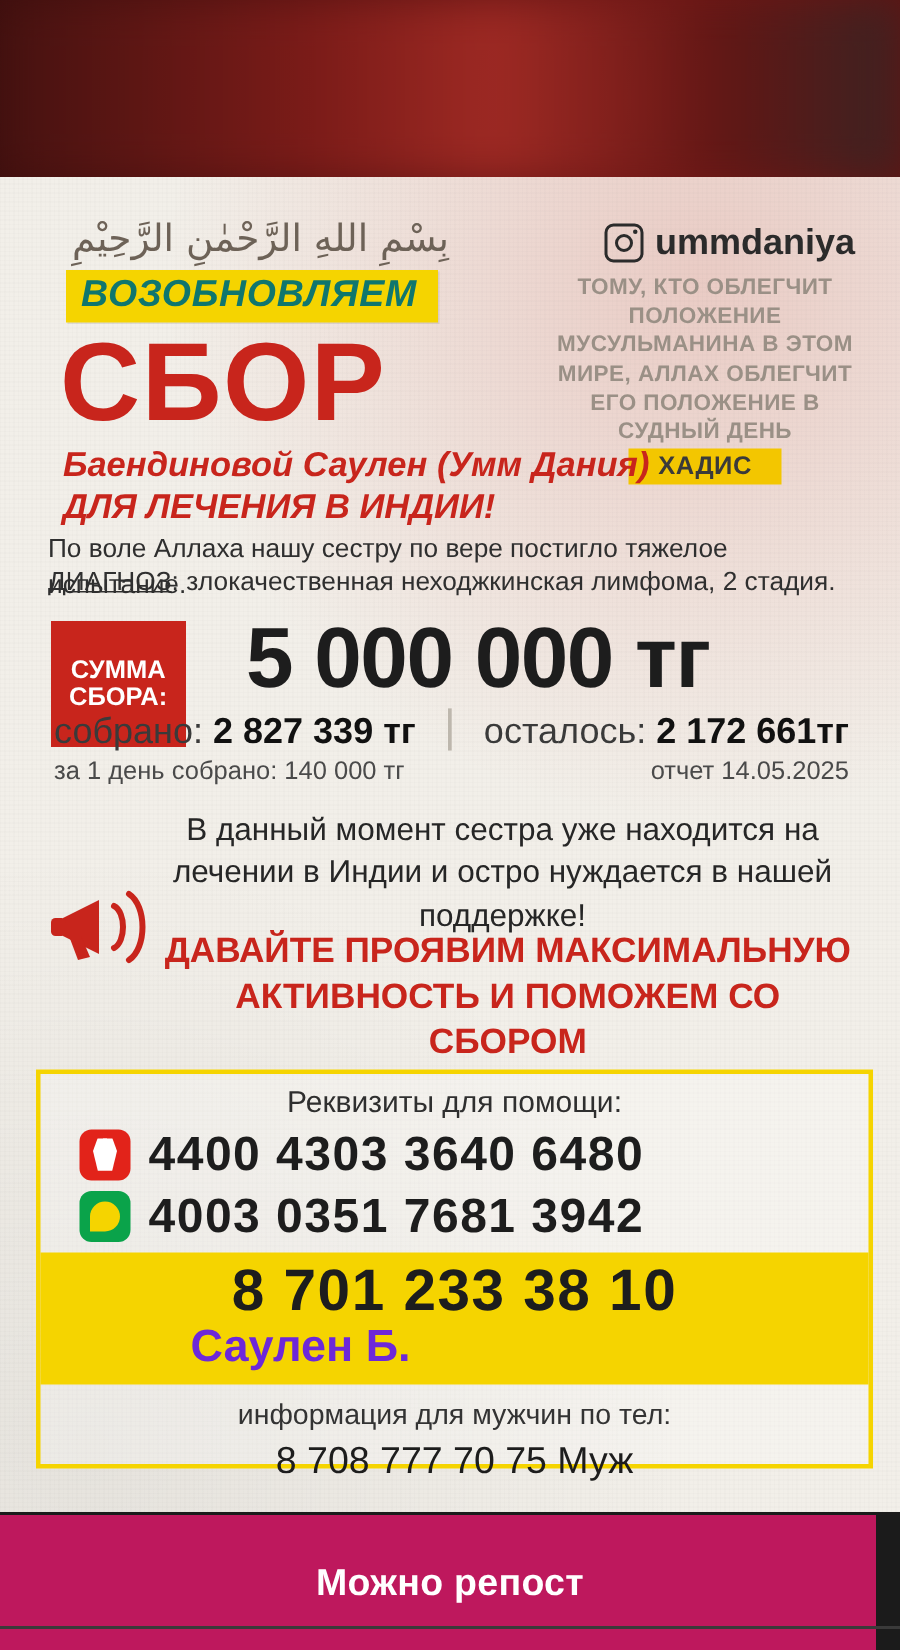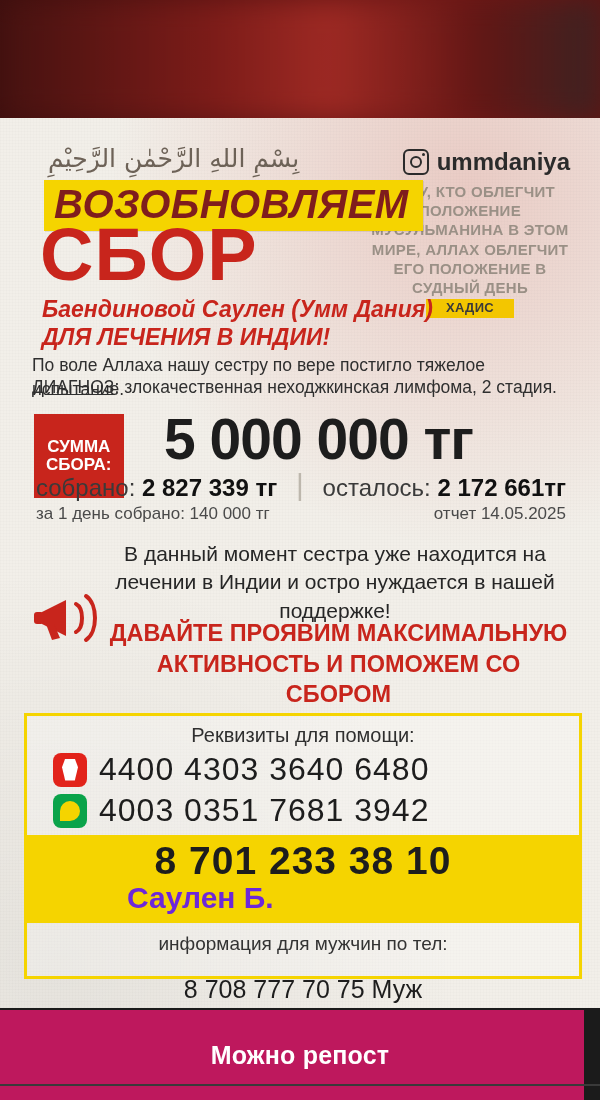--- a/index.html
+++ b/index.html
@@ -78,27 +78,27 @@
   .ig-name{font-size:24px;font-weight:bold;color:#2b2b2b;}
 
   .hadith{
     position:absolute;right:30px;top:64px;width:200px;
     text-align:center;color:#9a9086;
     font-size:15px;line-height:1.28;font-weight:bold;
     letter-spacing:.3px;
   }
   .hadith-tag{
     display:inline-block;background:#f3c600;color:#3a3a3a;
-    padding:1px 20px;font-size:13px;font-weight:bold;margin-top:2px;
+    padding:1px 20px;font-size:17px;font-weight:bold;margin-top:2px;
   }
 
   .vozob{
     position:absolute;left:44px;top:62px;
-    background:#f5d400;color:#7f1d1d;
-    font-size:40px;font-weight:bold;font-style:italic;
+    background:#f5d400;color:#0f766e;
+    font-size:25px;font-weight:bold;font-style:italic;
     padding:2px 14px 4px 10px;letter-spacing:.5px;
     text-transform:uppercase;
     box-shadow:1px 1px 0 rgba(0,0,0,.08);
   }
   .sbor{
     position:absolute;left:40px;top:100px;
     color:#c8251c;font-size:74px;font-weight:bold;
     letter-spacing:1px;line-height:1;
   }
   .name1{
@@ -180,37 +180,37 @@
     background:radial-gradient(circle at 50% 22%, #fff 0 5px, rgba(255,255,255,0) 5px),
                linear-gradient(#fff,#fff);
     clip-path:polygon(20% 0,80% 0,100% 40%,80% 100%,20% 100%,0 40%);
   }
   .halyk{background:#0aa34a;}
   .halyk:after{
     content:"";position:absolute;left:7px;top:7px;width:20px;height:20px;
     background:#f5d400;border-radius:50% 50% 50% 0;
   }
   .card-num{
-    color:#1d1d1d;font-size:32px;font-weight:normal;letter-spacing:1px;
+    color:#1d1d1d;font-size:32px;font-weight:bold;letter-spacing:1px;
     font-family:"Liberation Sans", sans-serif;
   }
   .phone-band{
     margin-top:6px;background:#f5d400;padding:4px 0 8px 0;
   }
   .phone-num{
     text-align:center;color:#1d1d1d;font-size:39px;font-weight:bold;letter-spacing:1px;
   }
   .phone-owner{
     margin-left:100px;color:#6d28d9;font-size:30px;font-weight:bold;margin-top:-2px;
   }
   .men-info{
     text-align:center;color:#333;font-size:19px;margin-top:10px;
   }
   .men-phone{
-    text-align:center;color:#1d1d1d;font-size:25px;margin-top:20px;
+    text-align:center;color:#1d1d1d;font-size:25px;margin-top:5px;
   }
 </style>
 </head>
 <body>
 
 <div class="backdrop"></div>
 
 <div class="poster">
   <div class="grain"></div>
 

